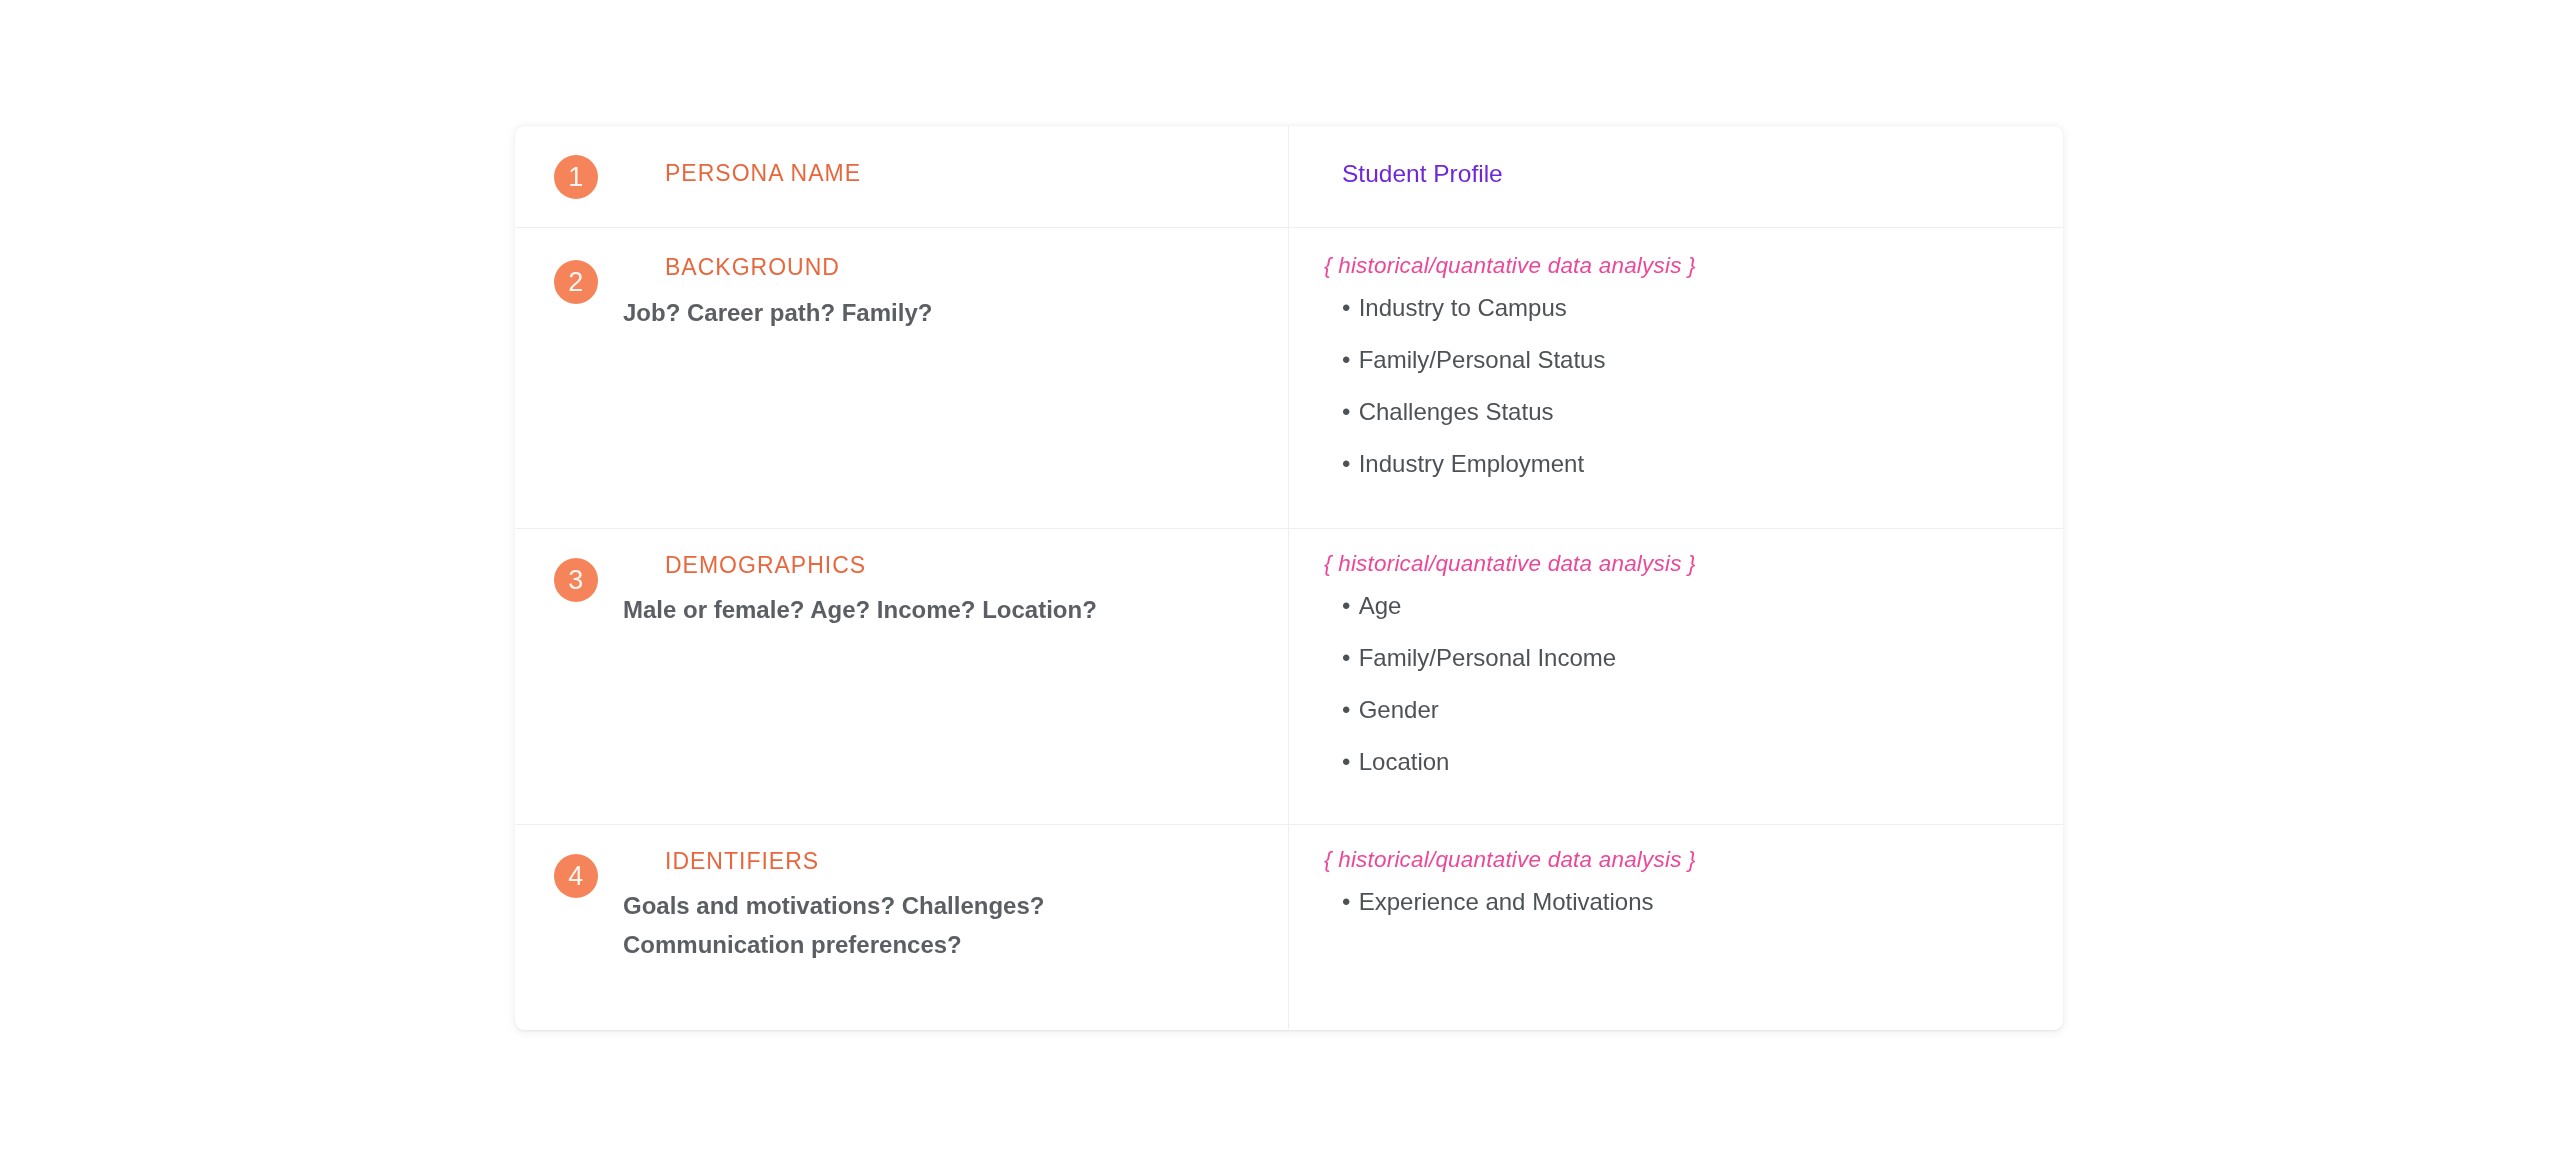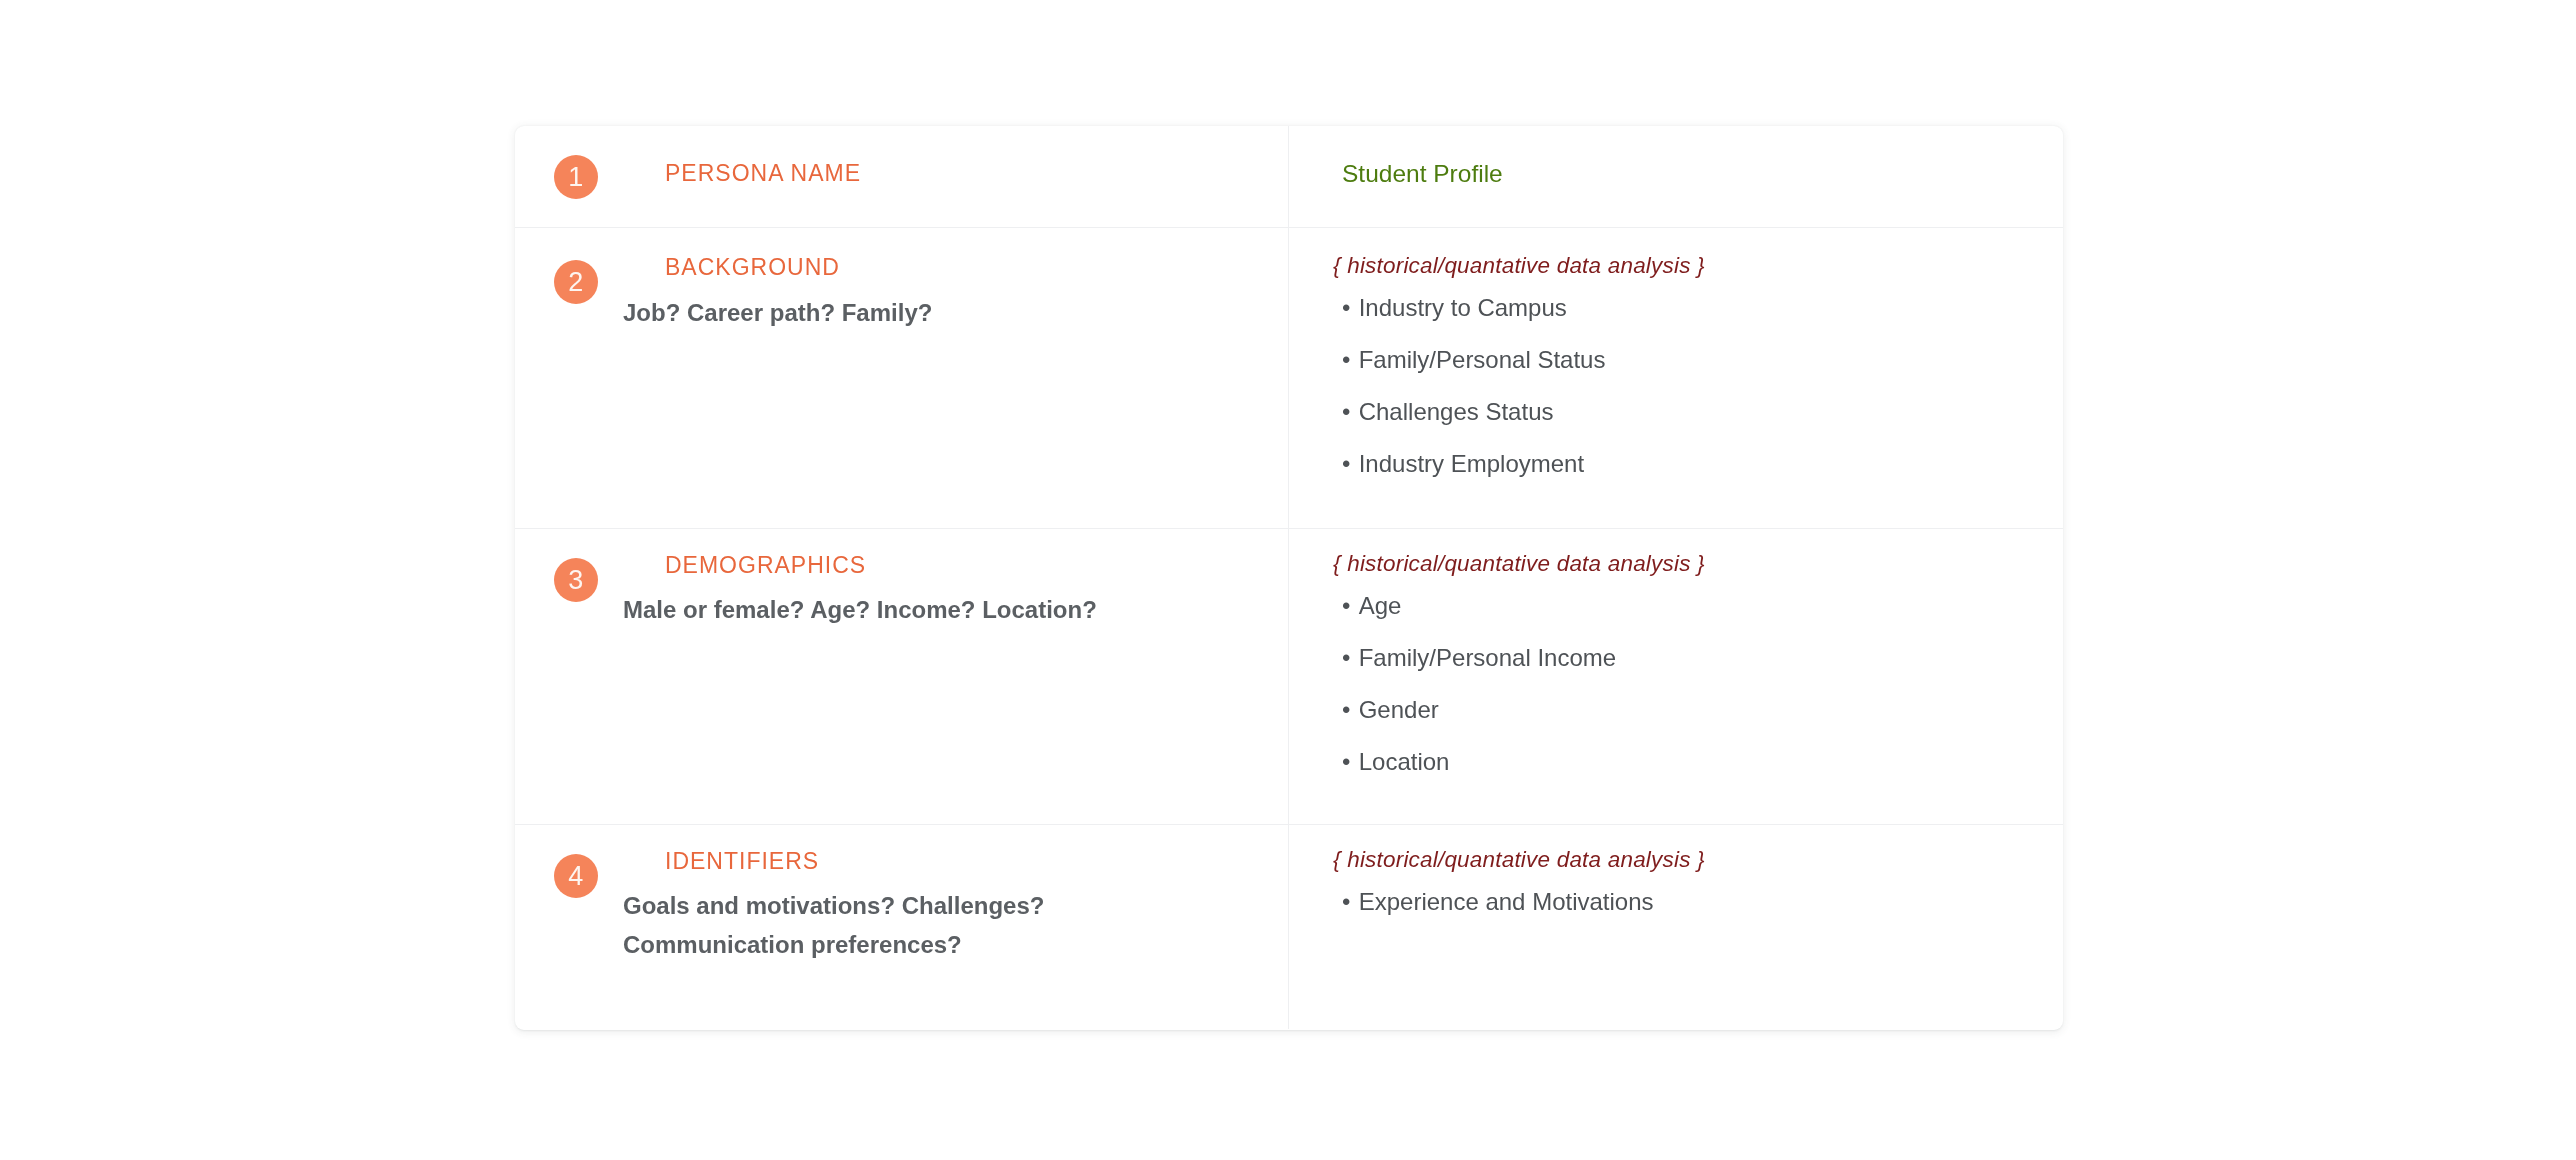--- a/index.html
+++ b/index.html
@@ -104,30 +104,30 @@
     line-height: 1.62;
     font-weight: 700;
     margin-top: 11.6px;
   }
   .section-sub .sub-line { display: block; }
 
   .value-title {
     position: absolute;
     left: 53px;
     top: 33px;
-    color: #4d7c0f;
+    color: #6d28d9;
     font-size: 24.5px;
     font-weight: 400;
     line-height: 1.2;
   }
 
   .note {
     position: absolute;
-    left: 44px;
-    color: #7f1d1d;
+    left: 35px;
+    color: #ec4899;
     font-size: 22.5px;
     font-style: italic;
     font-weight: 400;
     letter-spacing: 0.2px;
     white-space: nowrap;
   }
   .row-2 .note { top: 24.5px; }
   .row-3 .note { top: 22px; }
   .row-4 .note { top: 22px; }
 

